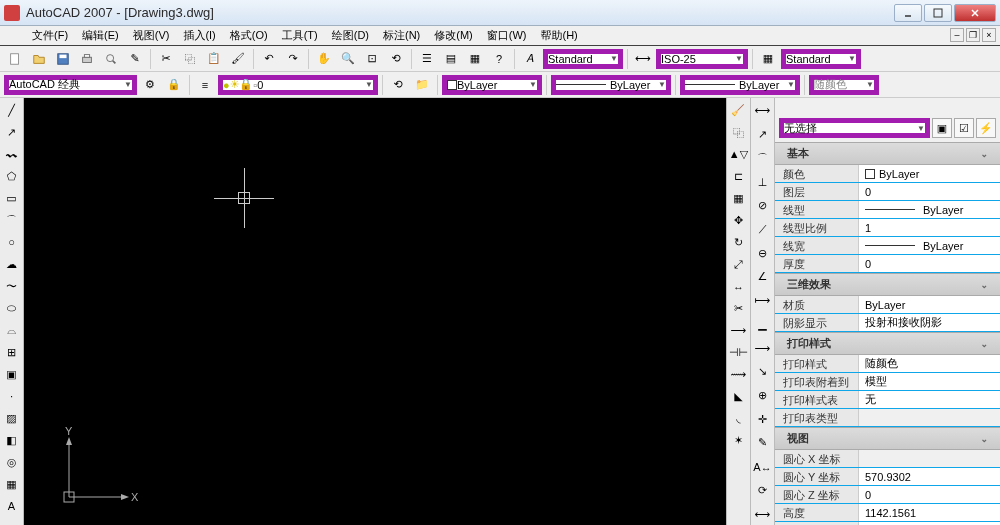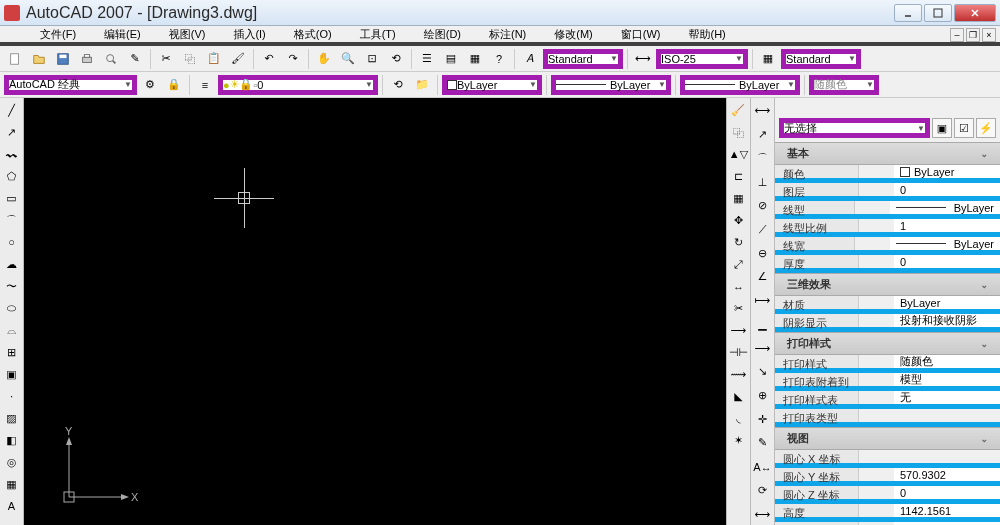--- a/index.html
+++ b/index.html
@@ -1,25 +1,25 @@
 <!DOCTYPE html>
 <html><head>
 <meta charset="utf-8">
 <style>
 * { box-sizing: border-box; margin: 0; padding: 0; font-family: "Microsoft YaHei", Arial, sans-serif; font-size: 11px; }
 body { width: 1000px; height: 525px; background: #ececec; overflow: hidden; position: relative; }
 
 .titlebar { height: 26px; background: linear-gradient(#eef4fb,#d6e4f4); display: flex; align-items: center; padding: 0 4px; border-bottom: 1px solid #a0b0c0; }
 .titlebar .appicon { width: 16px; height: 16px; background: #d04040; border-radius: 2px; margin-right: 6px; }
-.titlebar .title { flex: 1; color: #2a2a2a; font-size: 16px; }
+.titlebar .title { flex: 1; color: #2a2a2a; font-size: 13px; }
 .winbtn { width: 28px; height: 18px; margin-left: 2px; display: flex; align-items: center; justify-content: center; border: 1px solid #9bb0c8; border-radius: 2px; background: linear-gradient(#f6fafd,#dce8f4); cursor: pointer; }
 .winbtn.close { background: linear-gradient(#f08080,#c03030); width: 42px; }
 .winbtn svg { width: 10px; height: 10px; }
 
-.menubar { height: 20px; background: #f0f0f0; display: flex; align-items: center; padding: 0 0; gap: 16px; border-bottom: 4px solid #404040; position: relative; }
+.menubar { height: 20px; background: #f0f0f0; display: flex; align-items: center; padding: 0 6px; gap: 2px; border-bottom: 1px solid #404040; position: relative; }
 .menubar span { padding: 2px 6px; cursor: pointer; }
 .mdi-btns { position: absolute; right: 4px; top: 2px; display: flex; gap: 2px; }
 .mdi-btns .mb { width: 14px; height: 14px; border: 1px solid #aaa; background: #f0f0f0; cursor: pointer; display: flex; align-items: center; justify-content: center; font-size: 9px; }
 
 .toolbar1, .toolbar2 { height: 26px; background: #f0f0f0; border-bottom: 1px solid #ccc; display: flex; align-items: center; padding: 0 4px; gap: 2px; }
 .tbtn { width: 22px; height: 22px; border: 1px solid transparent; display: flex; align-items: center; justify-content: center; cursor: pointer; }
 .sep { width: 1px; height: 20px; background: #ccc; margin: 0 2px; }
 .combo { height: 20px; border: 5px solid #a21caf; background: #fff; display: flex; align-items: center; padding: 0 0; cursor: pointer; }
 .combo .arrow { margin-left: auto; font-size: 8px; color: #555; padding-left: 4px; }
 
@@ -37,21 +37,21 @@
 .right-tools { width: 24px; background: #ececec; border-left: 1px solid #bbb; display: flex; flex-direction: column; align-items: center; padding-top: 2px; gap: 2px; }
 .right-tools2 { width: 24px; background: #ececec; border-left: 1px solid #bbb; display: flex; flex-direction: column; align-items: center; padding-top: 2px; gap: 2px; }
 
 .panel { width: 226px; background: #f0f0f0; border-left: 1px solid #bbb; display: flex; flex-direction: column; overflow-y: auto; }
 .panel-top { display: flex; align-items: center; padding: 4px; gap: 2px; margin-top: 16px; }
 .panel-top .combo { flex: 1; }
 .panel-top .pb { width: 20px; height: 20px; border: 1px solid #aaa; background: #f8f8f8; cursor: pointer; display: flex; align-items: center; justify-content: center; }
 
 .section-hdr { background: linear-gradient(#dcdcdc,#cacaca); padding: 3px 12px; font-weight: bold; color: #333; border-top: 1px solid #aaa; border-bottom: 1px solid #aaa; display: flex; align-items: center; }
 .section-hdr .chev { margin-left: auto; font-size: 9px; color: #666; }
-.prop-row { display: flex; border-bottom: 5px solid #0ea5e9; height: 18px; gap: 35px; }
+.prop-row { display: flex; border-bottom: 1px solid #0ea5e9; height: 18px; }
 .prop-label { width: 84px; padding: 2px 8px; background: #e8e8e8; color: #333; border-right: 1px solid #ccc; }
 .prop-value { flex: 1; padding: 2px 6px; background: #fff; display: flex; align-items: center; gap: 4px; }
 .swatch { width: 10px; height: 10px; border: 1px solid #333; background: #fff; }
 .lineimg { width: 50px; height: 0; border-top: 1px solid #333; margin-right: 4px; }
 
 .ic { width: 14px; height: 14px; }
 </style>
 </head>
 <body>
 

